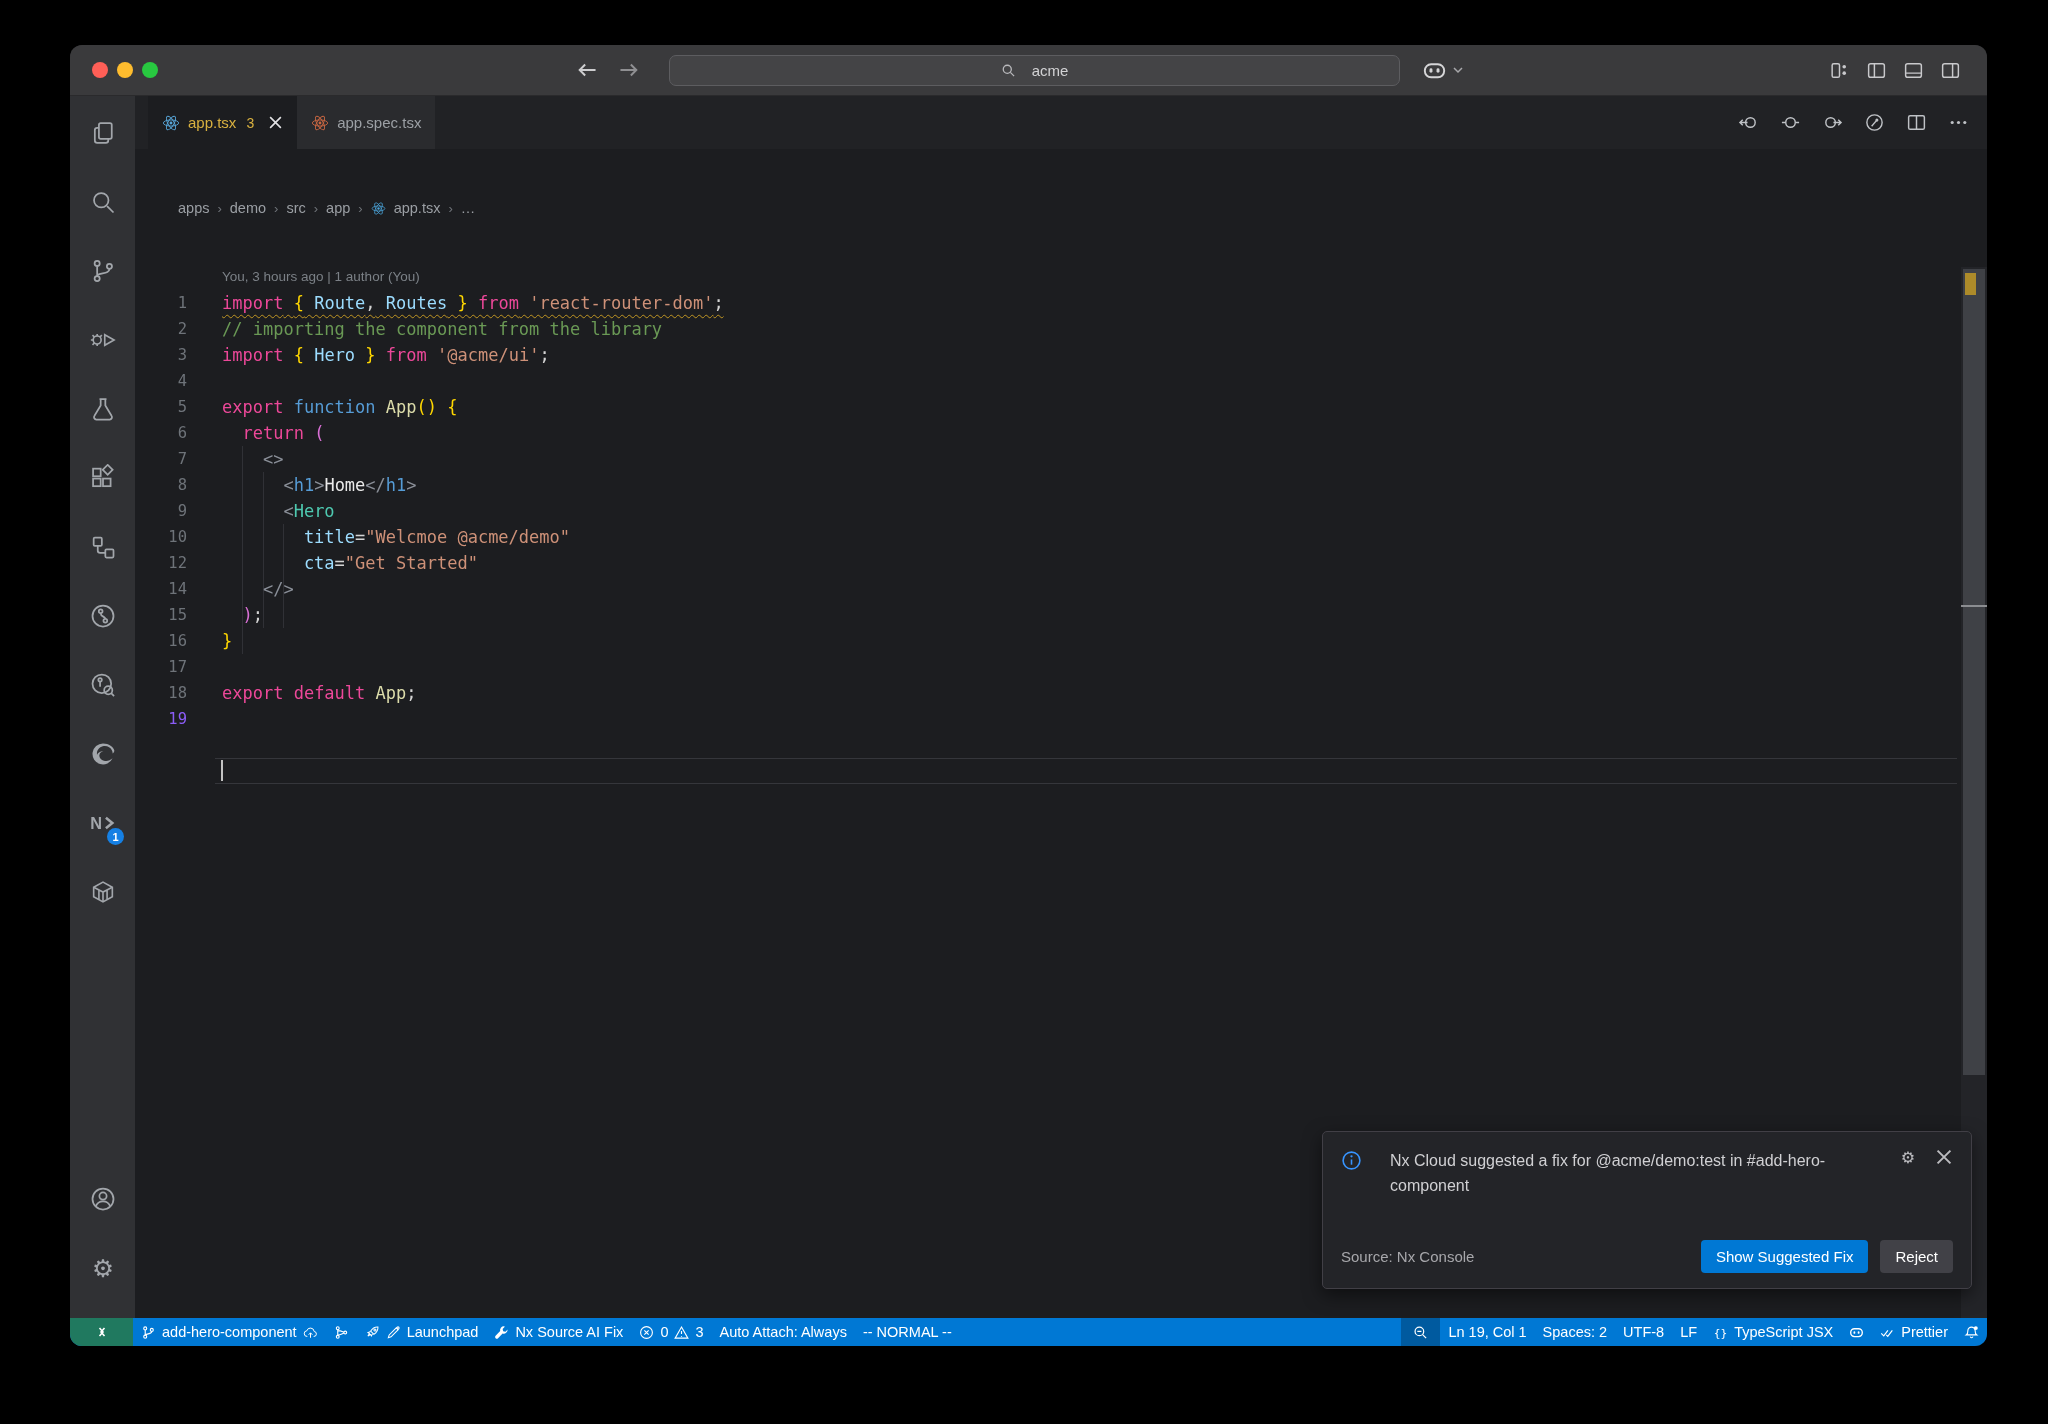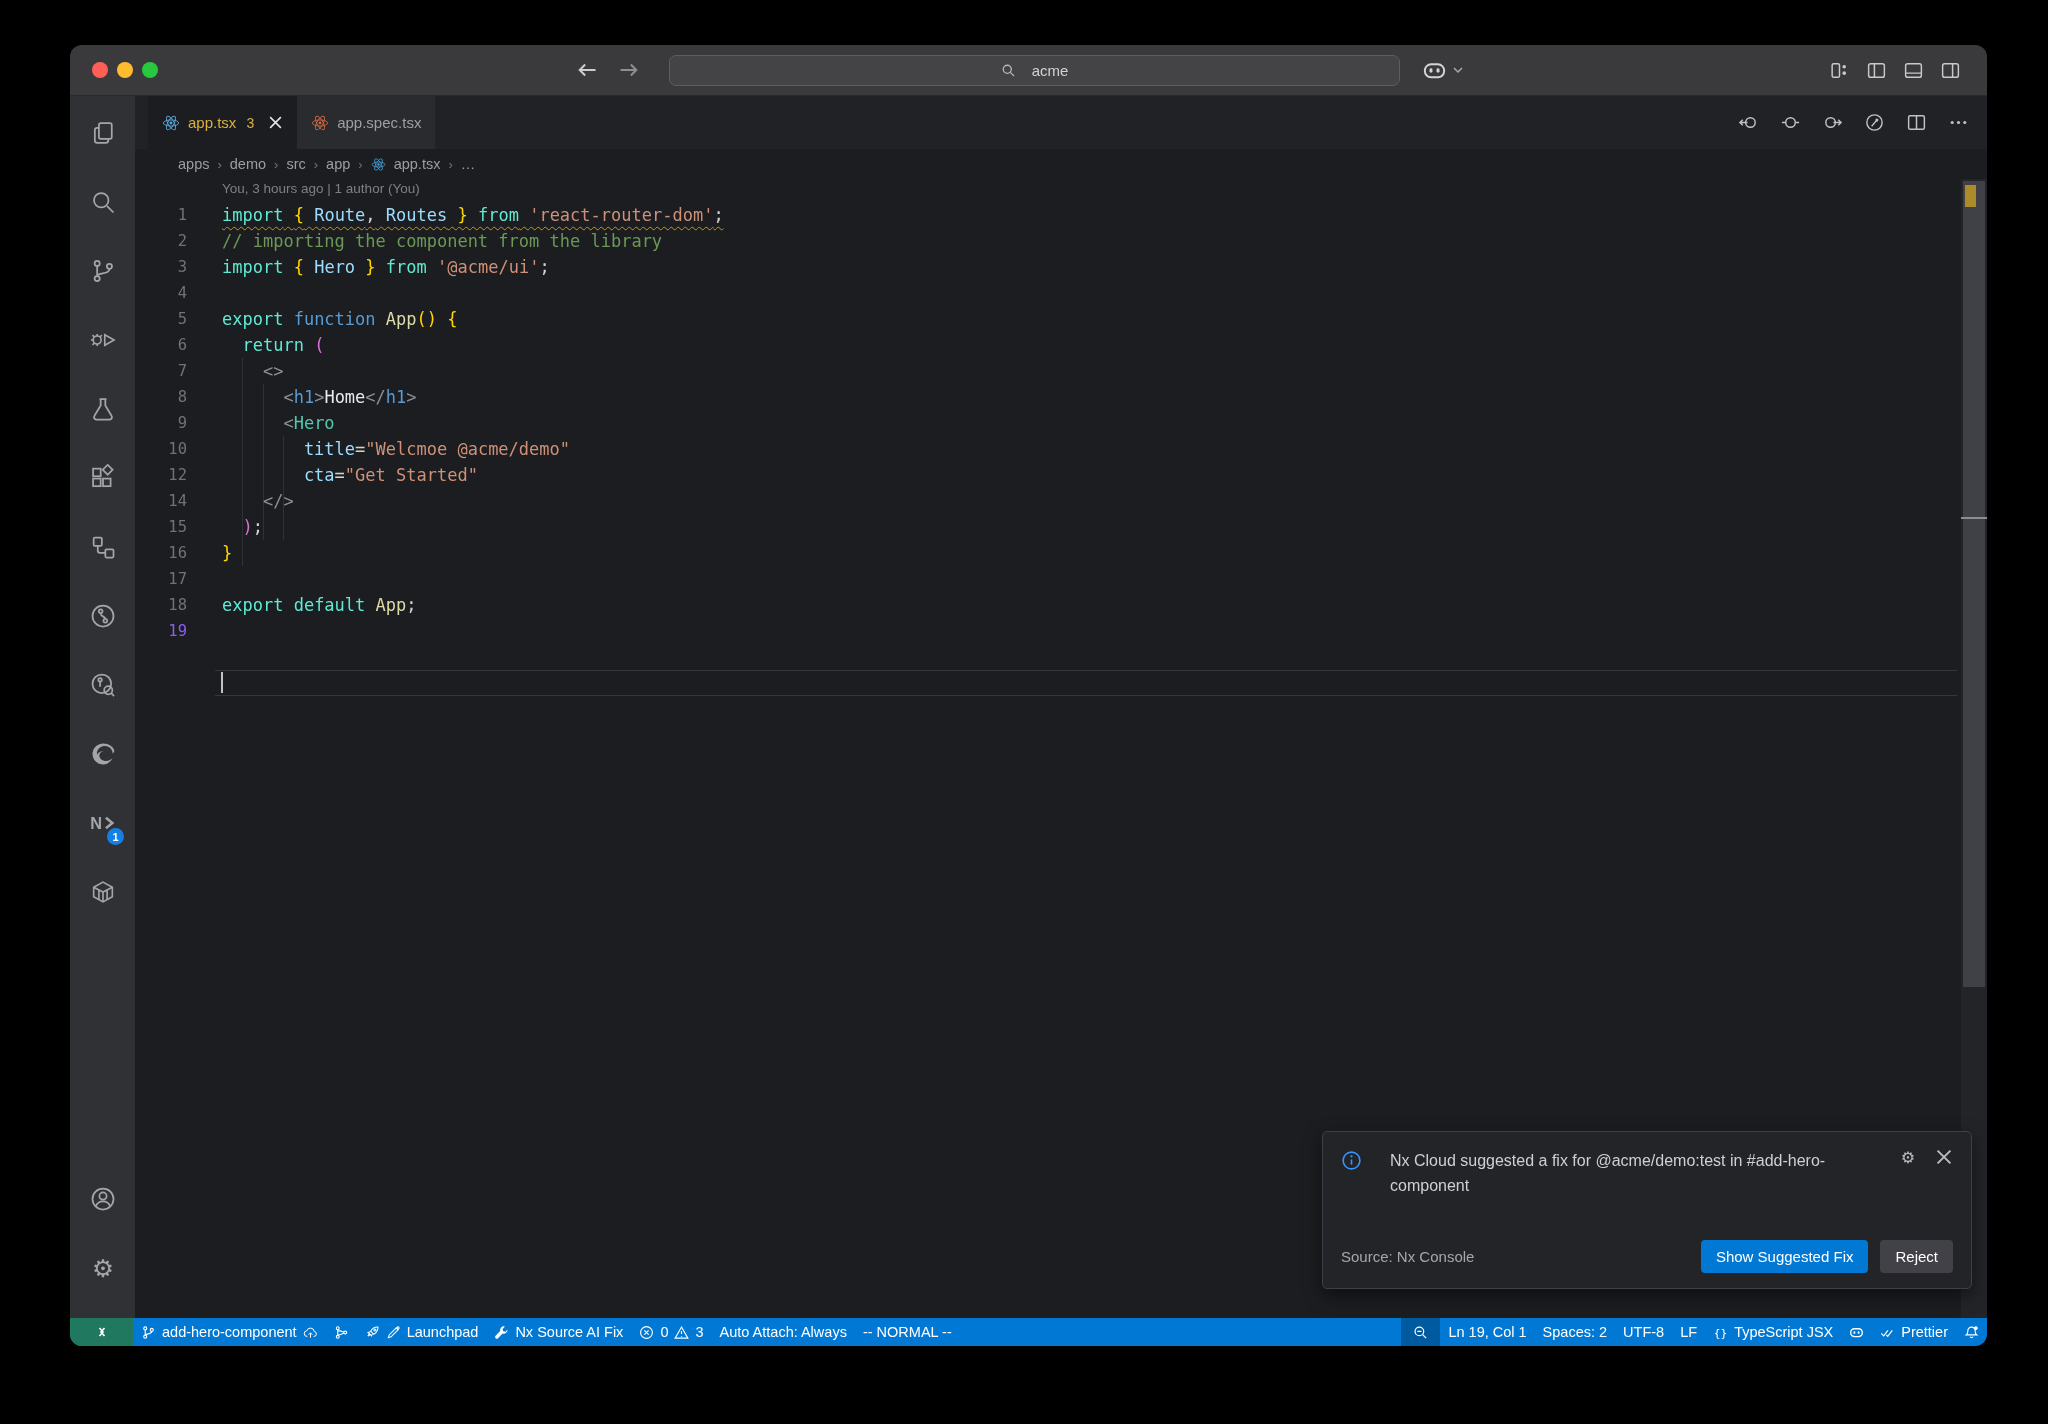--- a/index.html
+++ b/index.html
@@ -25,21 +25,21 @@
   .layout-controls .ic{width:21px;height:21px;}
   
   .main{position:absolute;left:0;top:51px;right:0;bottom:28px;display:flex;}
   .activitybar{width:65px;background:#303134;display:flex;flex-direction:column;flex-shrink:0;}
   .ab-top{flex:1;display:flex;flex-direction:column;padding-top:2px;}
   .ab-bottom{display:flex;flex-direction:column;padding-bottom:16px;}
   .ab-item{height:69px;display:flex;align-items:center;justify-content:center;color:#a2a6ab;position:relative;}
   .ab-item .ic{width:28px;height:28px;}
   .ab-badge{position:absolute;right:11px;bottom:12px;min-width:17px;height:17px;border-radius:9px;background:#1580e4;
             color:#fff;font-size:11px;font-weight:bold;display:flex;align-items:center;justify-content:center;}
-  .editor-col{flex:1;display:flex;flex-direction:column;min-width:0;background:#1c1d20;}
+  .editor-col{flex:1;display:flex;flex-direction:column;min-width:0;background:#1c1d20;gap:44px;}
   
   .tabbar{height:53px;background:#212225;display:flex;align-items:stretch;position:relative;flex-shrink:0;}
   .tabs{display:flex;padding-left:13px;}
   .tab{display:flex;align-items:center;gap:8px;padding:0 14px;font-size:15px;cursor:default;}
   .tab.active{background:#1c1d20;}
   .tab.inactive{background:#2a2b2e;color:#9ca0a5;}
   .tab .ic{width:18px;height:18px;}
   .tab .badge{font-size:14px;margin-left:2px;}
   .tab .closer{width:15px;height:15px;color:#e3e3e5;margin-left:6px;}
   .editor-actions{position:absolute;right:18px;top:0;height:53px;display:flex;align-items:center;gap:21px;color:#bfc2c6;}
@@ -54,21 +54,21 @@
              font-family:"DejaVu Sans Mono",monospace;font-size:17px;}
   .blame{position:absolute;left:87px;top:2px;font-family:"Liberation Sans",sans-serif;font-size:13.5px;color:#7b8086;}
   .lines{position:absolute;left:0;top:23px;right:26px;}
   .line{height:26px;line-height:26px;white-space:pre;display:flex;}
   .ln{display:inline-block;width:52px;text-align:right;color:#6e7379;flex-shrink:0;
       font-size:15.5px;}
   .ln.active{color:#8b5cf6;}
   .codetxt{margin-left:35px;}
   .squig{text-decoration:underline;text-decoration-style:wavy;text-decoration-color:#bf9523;
          text-decoration-thickness:1.2px;text-underline-offset:5px;}
-  .tk-kw{color:#5eead4}.tk-kb{color:#569CD6}.tk-fn{color:#DCDCAA}.tk-vr{color:#9CDCFE}
+  .tk-kw{color:#ec4899}.tk-kb{color:#569CD6}.tk-fn{color:#DCDCAA}.tk-vr{color:#9CDCFE}
   .tk-st{color:#CE9178}.tk-cm{color:#6A9955}.tk-b1{color:#FFD700}.tk-b2{color:#DA70D6}
   .tk-pn{color:#8a8f98}.tk-tg{color:#569CD6}.tk-cp{color:#4EC9B0}.tk-fg{color:#d4d4d4}.tk-tx{color:#eaeaea}
   .guide{position:absolute;width:1px;background:#303136;}
   .curline{position:absolute;left:80px;right:30px;height:26px;border-top:1px solid #35363b;border-bottom:1px solid #35363b;box-sizing:border-box;}
   .cursor{position:absolute;width:2px;height:21px;background:#c2c2c2;}
   .ruler{position:absolute;right:0;top:0;bottom:0;width:26px;background:#232428;}
   .ruler .thumb{position:absolute;left:2px;right:2px;top:2px;height:806px;background:rgba(125,127,133,.32);}
   .ruler .warnmark{position:absolute;left:4px;width:11px;top:6px;height:22px;background:#ad8b2a;}
   .ruler .cursormark{position:absolute;left:0;right:0;top:338px;height:2px;background:#8b8d91;}
   

